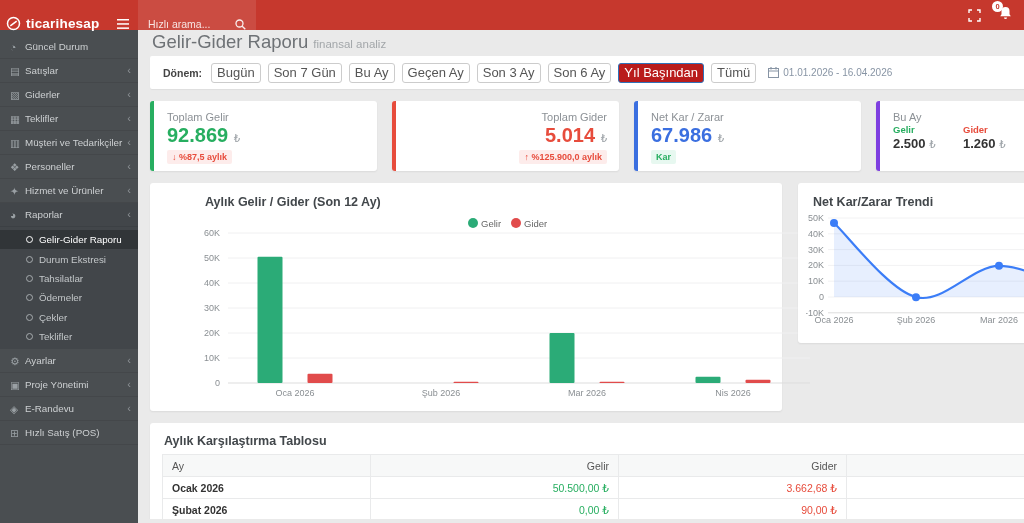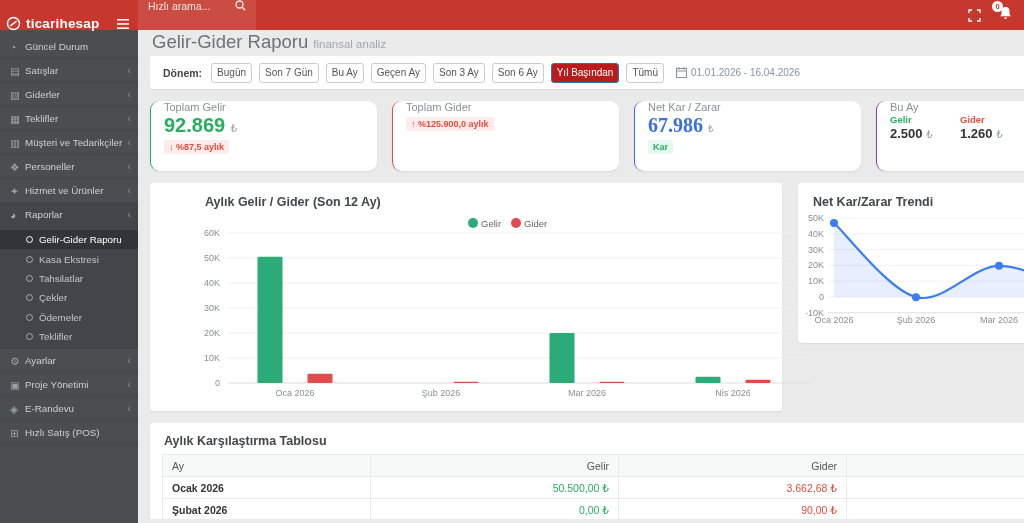--- a/index.html
+++ b/index.html
@@ -1,20 +1,20 @@
 <!DOCTYPE html>
 <html><head>
 <meta charset="utf-8">
 <style>
   * { margin:0; padding:0; box-sizing:border-box; }
   html,body { width:1024px; height:523px; overflow:hidden; font-family:"Liberation Sans","DejaVu Sans",sans-serif; background:#eaeaea; }
   .topbar { position:absolute; left:0; top:0; width:1024px; height:30px; background:#c6382d; z-index:5; }
   .brand { position:absolute; left:0; top:0; width:138px; height:30px; display:flex; align-items:center; padding:17px 9px 0 6px; }
   .brand-text { color:#fff; font-size:13.5px; font-weight:700; margin-left:5px; flex:1; letter-spacing:.2px; }
-  .searchbox { position:absolute; left:138px; top:0; width:118px; height:30px; background:rgba(255,255,255,.10); display:flex; align-items:flex-start; padding:0 10px; }
+  .searchbox { position:absolute; left:138px; top:0; width:118px; height:30px; background:rgba(255,255,255,.10); display:flex; align-items:flex-end; padding:0 10px; }
   .search-ph { flex:1; color:rgba(255,255,255,.85); font-size:10.5px; }
   .top-icons { position:absolute; right:12px; top:0; height:30px; display:flex; align-items:center; gap:18px; }
   .bell-wrap { position:relative; }
   .badge0 { position:absolute; left:-7px; top:-5px; width:11px; height:11px; border-radius:50%; background:#fff; color:#c6382d; font-size:7.5px; font-weight:700; display:flex; align-items:center; justify-content:center; }
   
   .sidebar { position:absolute; left:0; top:30px; width:138px; height:493px; background:#4a4e51; padding-top:5px; }
   .nav-item { height:24px; display:flex; align-items:center; padding:0 7px 0 10px; color:#cdd0d2; font-size:9.8px; border-bottom:1px solid rgba(0,0,0,.08); cursor:pointer; }
   .nav-item .nav-icon { width:15px; color:#9aa0a4; font-size:10.5px; flex:none; }
   .nav-item .nav-label { flex:1; white-space:nowrap; overflow:hidden; }
   .nav-item .nav-chevron { color:#8b9094; font-size:11px; line-height:1; }
@@ -25,26 +25,26 @@
   .sub-item.active { background:#313538; color:#fff; }
   .sub-item.active .circle { border-color:#fff; }
   
   .main { position:absolute; left:138px; top:26px; width:886px; height:493px; overflow:hidden; background:#eaeaea; }
   .content { position:absolute; left:12px; top:0; width:953px; }
   .page-head { margin:5px 0 0 2px; height:21px; }
   .page-title { display:inline; font-size:18.5px; font-weight:400; color:#6e7276; }
   .page-sub { font-size:11.5px; color:#a3a7aa; margin-left:5px; }
   .filterbar { margin-top:4px; background:#fff; height:33px; display:flex; align-items:center; padding:0 13px; border-radius:2px; box-shadow:0 1px 1px rgba(0,0,0,.05); gap:7px; }
   .f-label { font-size:10.5px; font-weight:700; color:#444; margin-right:2px; }
-  .f-btn { height:20px; padding:0 5px; font-size:10px; color:#555; background:#fff; border:1px solid #ccc; border-radius:3px; display:flex; align-items:center; cursor:pointer; }
+  .f-btn { height:20px; padding:0 5px; font-size:13px; color:#555; background:#fff; border:1px solid #ccc; border-radius:3px; display:flex; align-items:center; cursor:pointer; }
   .f-btn.active { background:#b91c1c; border-color:#2f72ba; color:#fff; }
   .f-date { margin-left:5px; font-size:10px; color:#8794a4; display:flex; align-items:center; gap:4px;justify-content:center; }
   
   .cards { margin-top:12px; display:grid; grid-template-columns:repeat(4,227px); gap:15px; }
-  .card { background:#fff; height:70px; border-radius:9px; box-shadow:0 1px 2px rgba(0,0,0,.07); border-left:1px solid #22c55e; padding:0 12px 0 13px; }
+  .card { background:#fff; height:70px; border-radius:3px; box-shadow:0 1px 2px rgba(0,0,0,.07); border-left:4px solid #22c55e; padding:10px 12px 0 13px; }
   .card-title { font-size:11px; color:#8c9196; }
   .card-value { font-size:20px; font-weight:700; margin-top:1px; line-height:1.1; }
   .cur { font-size:10px; color:#9aa0a5; font-weight:400; }
   .badge { display:inline-block; margin-top:3px; font-size:9px; font-weight:700; padding:2px 5px; border-radius:2px; }
   .badge.red { color:#e74c3c; background:#fdeceb; }
   .badge.green { color:#27ae60; background:#e7f8f0;text-align:center; }
   .pair-row { display:flex; gap:12px; margin-top:1px; }
   .plabel { font-size:9.5px; font-weight:700; }
   .plabel.green { color:#27ae60; }
   .plabel.red { color:#e74c3c; }
@@ -145,33 +145,33 @@
     <span class="nav-label">Raporlar</span>
     <span class="nav-chevron">‹</span>
   </div>
   <div class="submenu">
     <div class="sub-item active">
         <span class="circle"></span>
         <span>Gelir-Gider Raporu</span>
       </div>
     <div class="sub-item">
         <span class="circle"></span>
-        <span>Kasa Ekstresi</span>
+        <span>Durum Ekstresi</span>
       </div>
     <div class="sub-item">
         <span class="circle"></span>
         <span>Tahsilatlar</span>
       </div>
     <div class="sub-item">
         <span class="circle"></span>
+        <span>Ödemeler</span>
+      </div>
+    <div class="sub-item">
+        <span class="circle"></span>
         <span>Çekler</span>
-      </div>
-    <div class="sub-item">
-        <span class="circle"></span>
-        <span>Ödemeler</span>
       </div>
     <div class="sub-item">
         <span class="circle"></span>
         <span>Teklifler</span>
       </div>
   </div>
   <div class="nav-item">
     <span class="nav-icon">⚙</span>
     <span class="nav-label">Ayarlar</span>
     <span class="nav-chevron">‹</span>
@@ -218,27 +218,28 @@
       <span>01.01.2026 - 16.04.2026</span>
     </span>
   </div>
 
   <div class="cards">
     <div class="card" id="card0" style="border-left-color: rgb(39, 174, 96);">
       <div class="card-title">Toplam Gelir</div>
       <div class="card-value" id="card0val" style="color: rgb(39, 174, 96);"><span>92.869</span> <span class="cur">₺</span></div>
       <span class="badge red"><span>↓</span> <span>%87,5 aylık</span></span>
     </div>
-    <div class="card" id="card1" style="border-left-color: rgb(231, 76, 60);">
+    <div class="card" id="card1" style="border-left-color: rgb(231, 76, 60); text-align: right;">
       <div class="card-title">Toplam Gider</div>
+      <div class="card-value" id="card1val" style="color: rgb(231, 76, 60);"><span>5.014</span> <span class="cur">₺</span></div>
       <span class="badge red"><span>↑</span> <span>%125.900,0 aylık</span></span>
     </div>
     <div class="card" id="card2" style="border-left-color: rgb(59, 111, 224);">
       <div class="card-title">Net Kar / Zarar</div>
-      <div class="card-value" id="card2val" style="color: rgb(59, 111, 224); font-family: Liberation Serif, serif;"><span>67.986</span> <span class="cur">₺</span></div>
+      <div class="card-value" id="card2val" style="color: rgb(59, 111, 224);"><span>67.986</span> <span class="cur">₺</span></div>
       <span class="badge green">Kar</span>
     </div>
     <div class="card" id="card3" style="border-left-color: rgb(126, 63, 224);">
       <div class="card-title">Bu Ay</div>
       <div class="pair-row">
         <div class="pair">
           <div class="plabel green">Gelir</div>
           <div class="pval"><span>2.500</span> <span class="cur">₺</span></div>
         </div>
         <div class="pair">

